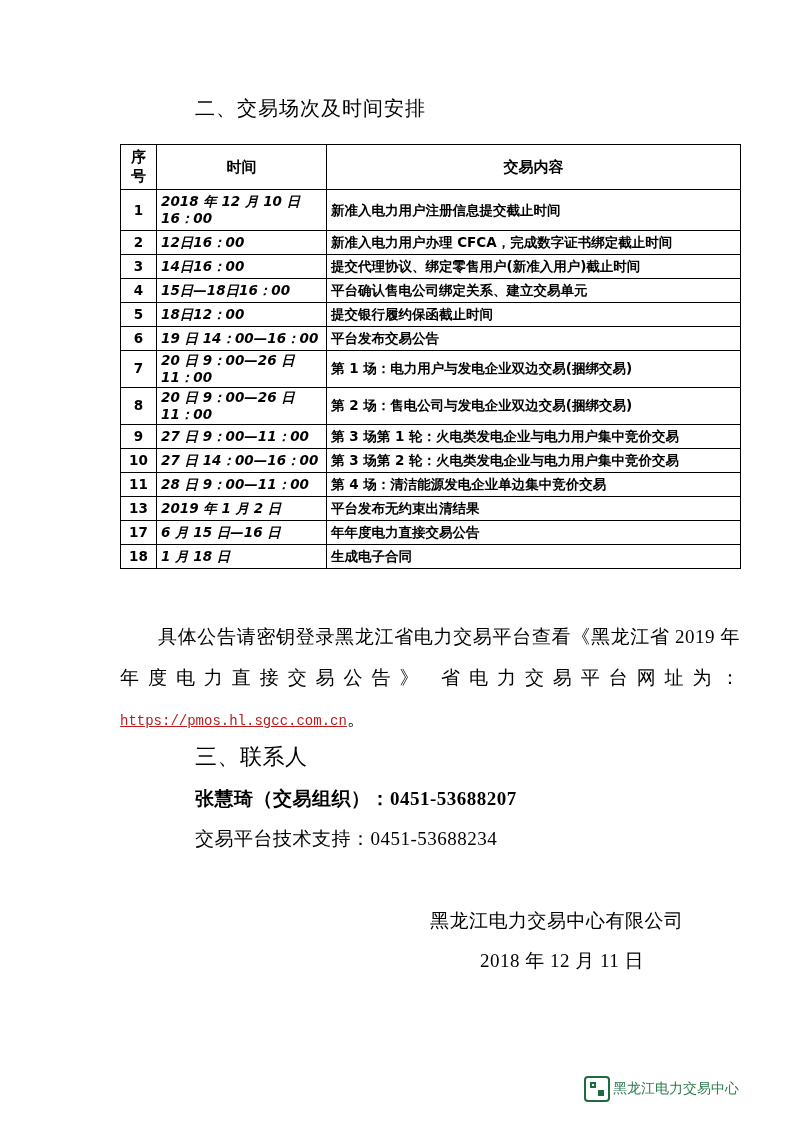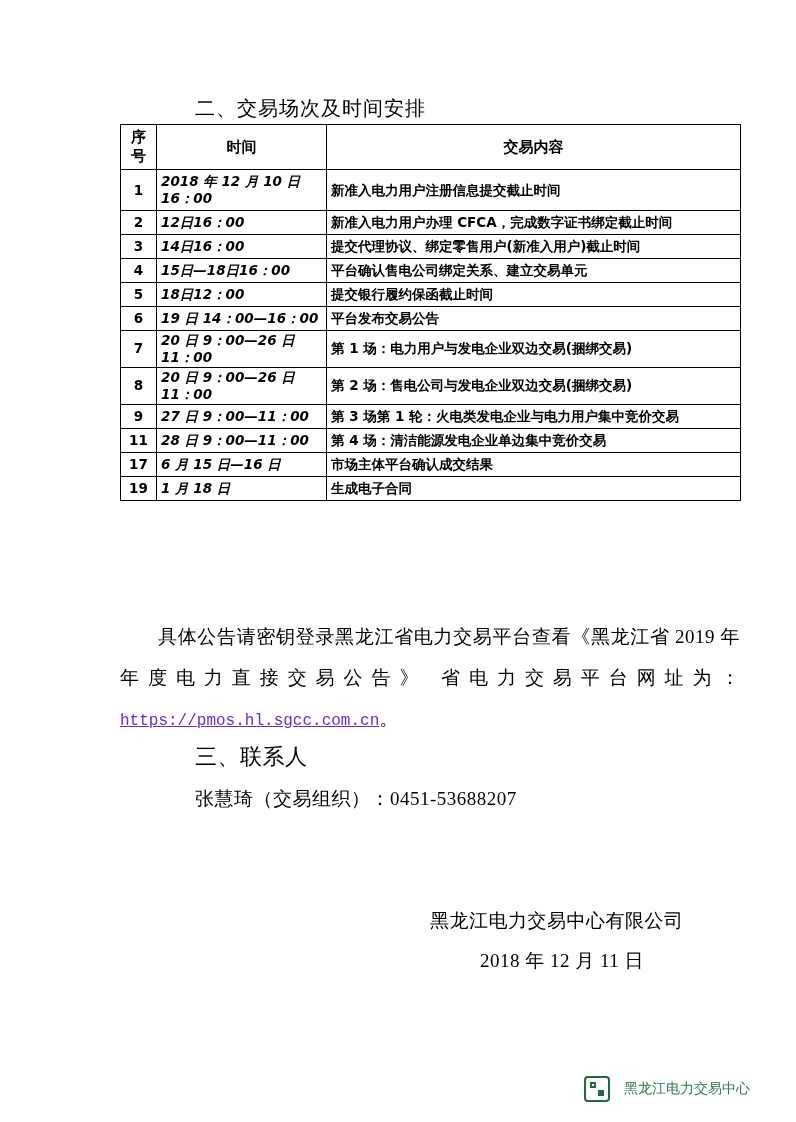--- a/index.html
+++ b/index.html
@@ -26,21 +26,21 @@
     position: absolute;
     left: 163px;
     top: 95px;
     font-size: 20px;
     font-family: "DejaVu Sans", sans-serif;
     letter-spacing: 1px;
   }
   table.schedule {
     position: absolute;
     left: 88px;
-    top: 124px;
+    top: 144px;
     width: 620px;
     border-collapse: collapse;
     table-layout: fixed;
     padding-left: 18px;
   }
   table.schedule td, table.schedule th {
     border: 1px solid #000000;
     padding: 1px 4px;
     font-size: 13.5px;
     font-family: "DejaVu Sans", sans-serif;
@@ -87,52 +87,53 @@
   .p1 {
     left: 88px;
     top: 616px;
     width: 620px;
     line-height: 41px;
     text-indent: 38px;
     text-align: justify;
   }
   .p1 .url {
     font-family: "Liberation Mono", monospace;
-    font-size: 16px;
-    color: #6d28d9;
+    font-size: 14px;
+    color: #b91c1c;
     letter-spacing: 0;
   }
   .h3 {
     left: 163px;
     top: 742px;
     font-size: 22px;
   }
   .p2 {
     left: 163px;
     top: 786px;
+    font-weight: bold;
   }
   .p3 {
     left: 163px;
     top: 826px;
   }
   .sign1 {
     left: 398px;
     top: 908px;
   }
   .sign2 {
     left: 448px;
     top: 948px;
   }
   .footer-badge {
     position: absolute;
     left: 552px;
     top: 1076px;
     display: flex;
     align-items: center;
-    gap: 14px;
+    gap: 3px;
   }
   .footer-badge .qr {
     width: 26px;
     height: 26px;
     border: 2px solid #1f6a3e;
     border-radius: 4px;
     position: relative;
     background: #ffffff;
     box-sizing: border-box;
   }
@@ -217,43 +218,54 @@
           <td class="no">8</td>
           <td class="time">20 日 9：00—26 日 11：00</td>
           <td class="content">第 2 场：售电公司与发电企业双边交易(捆绑交易)</td>
         </tr>
         <tr class="row-normal">
           <td class="no">9</td>
           <td class="time">27 日 9：00—11：00</td>
           <td class="content">第 3 场第 1 轮：火电类发电企业与电力用户集中竞价交易</td>
         </tr>
         <tr class="row-normal">
+          <td class="no">10</td>
+          <td class="time">27 日 14：00—16：00</td>
+          <td class="content">第 3 场第 2 轮：火电类发电企业与电力用户集中竞价交易</td>
+        </tr>
+        <tr class="row-normal">
           <td class="no">11</td>
           <td class="time">28 日 9：00—11：00</td>
           <td class="content">第 4 场：清洁能源发电企业单边集中竞价交易</td>
         </tr>
         <tr class="row-normal">
+          <td class="no">13</td>
+          <td class="time">2019 年 1 月 2 日</td>
+          <td class="content">平台发布无约束出清结果</td>
+        </tr>
+        <tr class="row-normal">
           <td class="no">17</td>
           <td class="time">6 月 15 日—16 日</td>
-          <td class="content">市场主体平台确认成交结果</td>
-        </tr>
-        <tr class="row-normal">
-          <td class="no">19</td>
+          <td class="content">年年度电力直接交易公告</td>
+        </tr>
+        <tr class="row-normal">
+          <td class="no">18</td>
           <td class="time">1 月 18 日</td>
           <td class="content">生成电子合同</td>
         </tr>
       </tbody>
   </table>
 
   <div class="para p1">
     <span>具体公告请密钥登录黑龙江省电力交易平台查看《黑龙江省 2019 年年度电力直接交易公告》 省电力交易平台网址为：</span><a class="url" href="#">https://pmos.hl.sgcc.com.cn</a><span>。</span>
   </div>
 
   <div class="para h3">三、联系人</div>
   <div class="para p2">张慧琦（交易组织）：0451-53688207</div>
+  <div class="para p3">交易平台技术支持：0451-53688234</div>
 
   <div class="para sign1">黑龙江电力交易中心有限公司</div>
   <div class="para sign2">2018 年 12 月 11 日</div>
 
   <div class="footer-badge">
     <span class="qr"></span>
     <span class="label">黑龙江电力交易中心</span>
   </div>
 
 </div>

